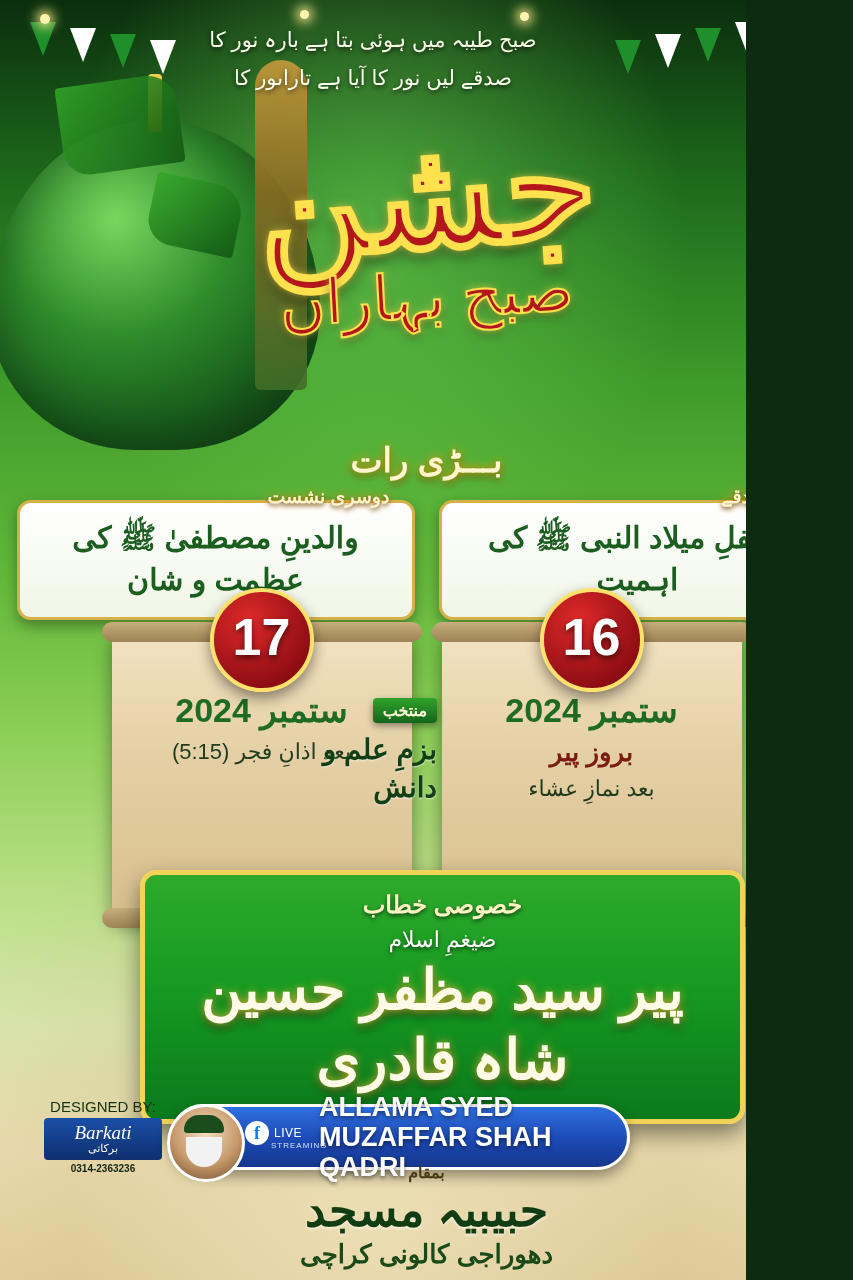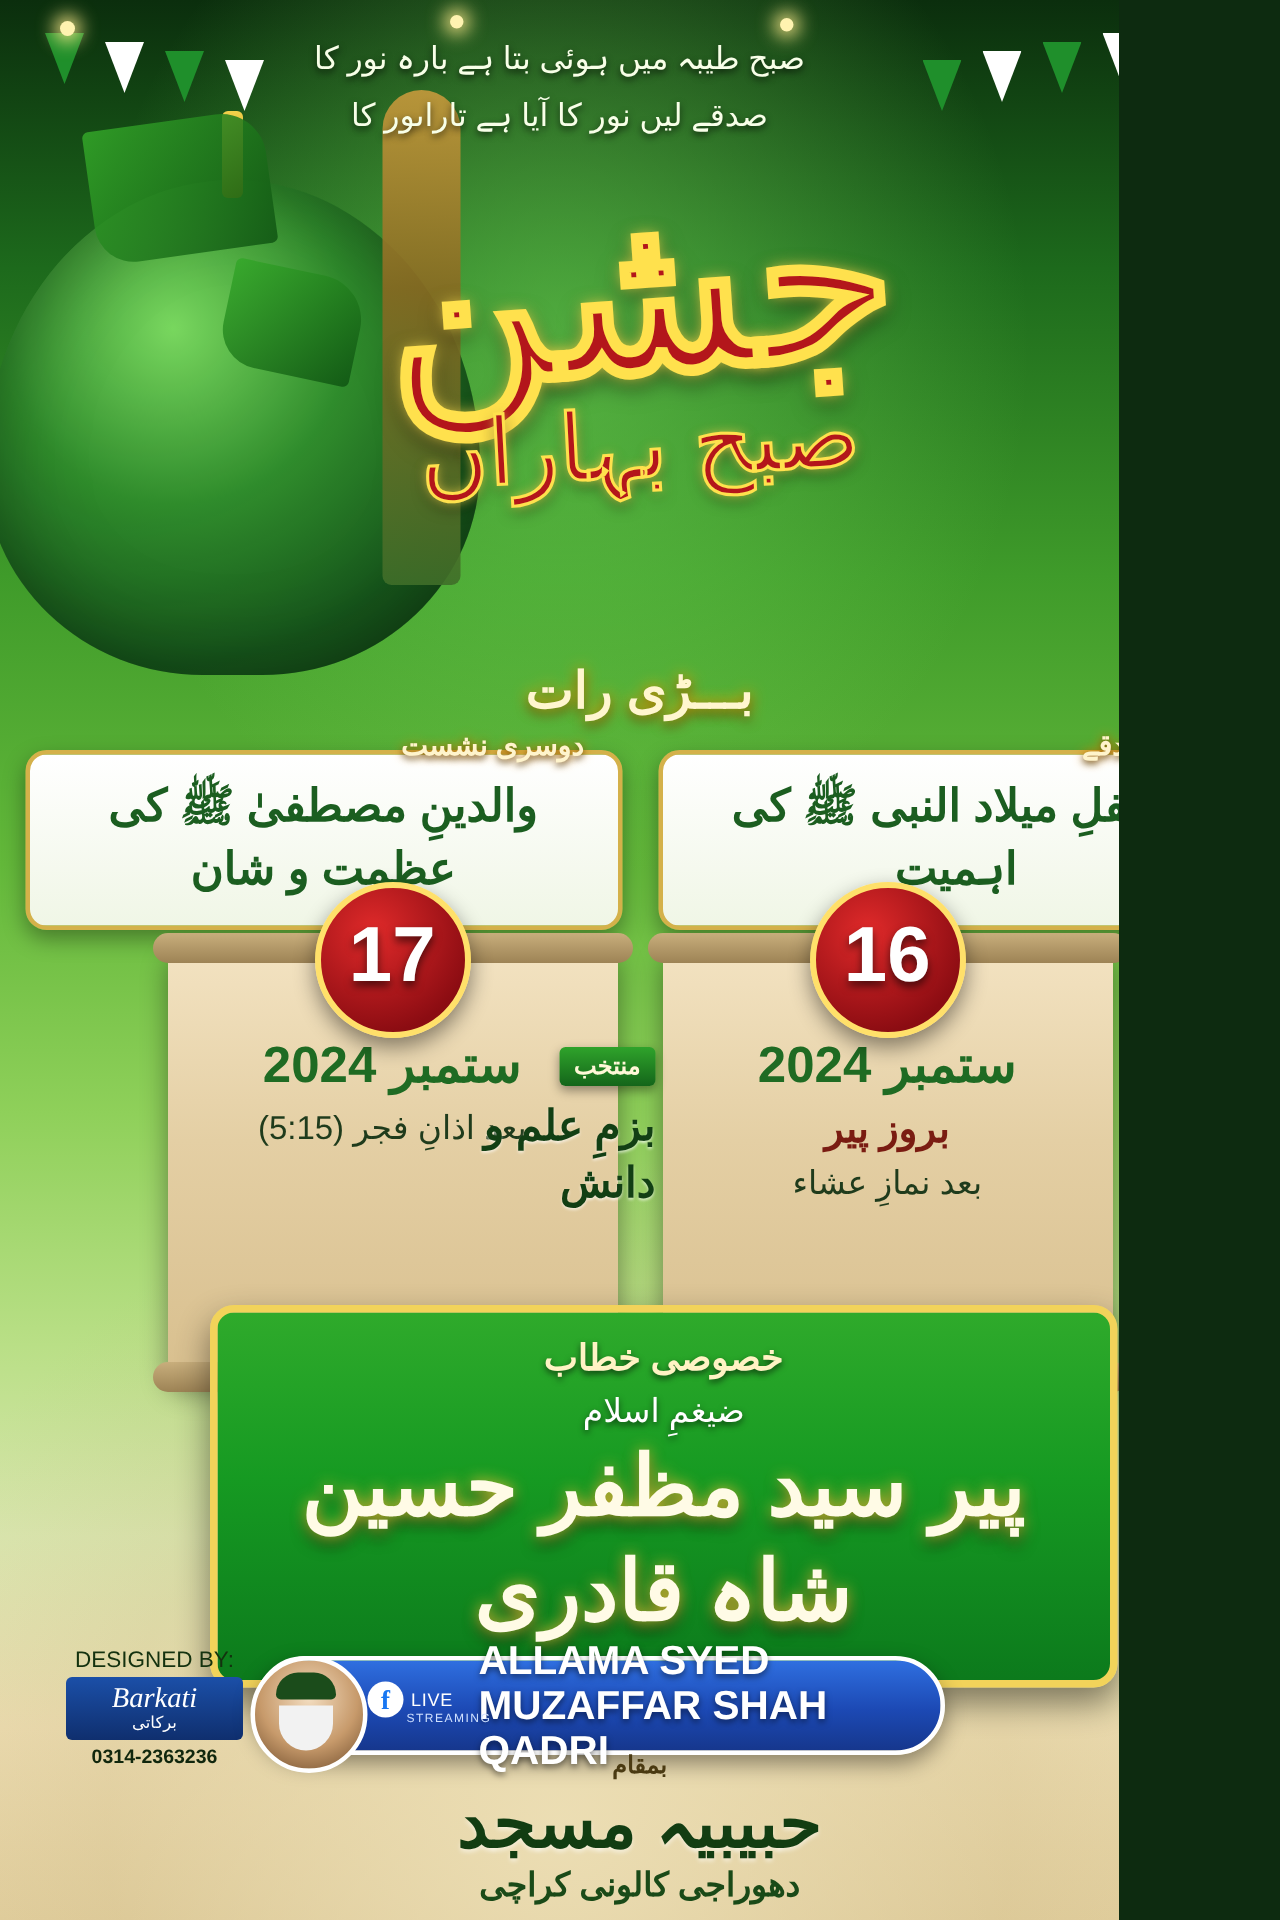--- a/index.html
+++ b/index.html
@@ -318,21 +318,21 @@
     font-style: italic;
     font-size: 19px;
     line-height: 1.0;
   }
   .designed-urdu {
     font-size: 11px;
     direction: rtl;
   }
   .designed-phone {
     margin-top: 3px;
-    font-size: 13px;
+    font-size: 10px;
     font-weight: bold;
     color: #11270d;
   }
   .live-bar {
     position: absolute;
     left: 170px;
     top: 1104px;
     width: 460px;
     height: 66px;
     border-radius: 33px;
@@ -430,21 +430,21 @@
     line-height: 1.1;
   }
   .footer-main {
     font-size: 46px;
     font-weight: bold;
     color: #123d12;
     text-shadow: 0 2px 3px rgba(255,255,255,0.5);
     line-height: 1.25;
   }
   .footer-sub {
-    font-size: 22px;
+    font-size: 26px;
     font-weight: bold;
     color: #1a4a18;
   }
 </style>
 </head>
 <body>
 
 <div class="poster">
 
   <div class="dome"></div>

